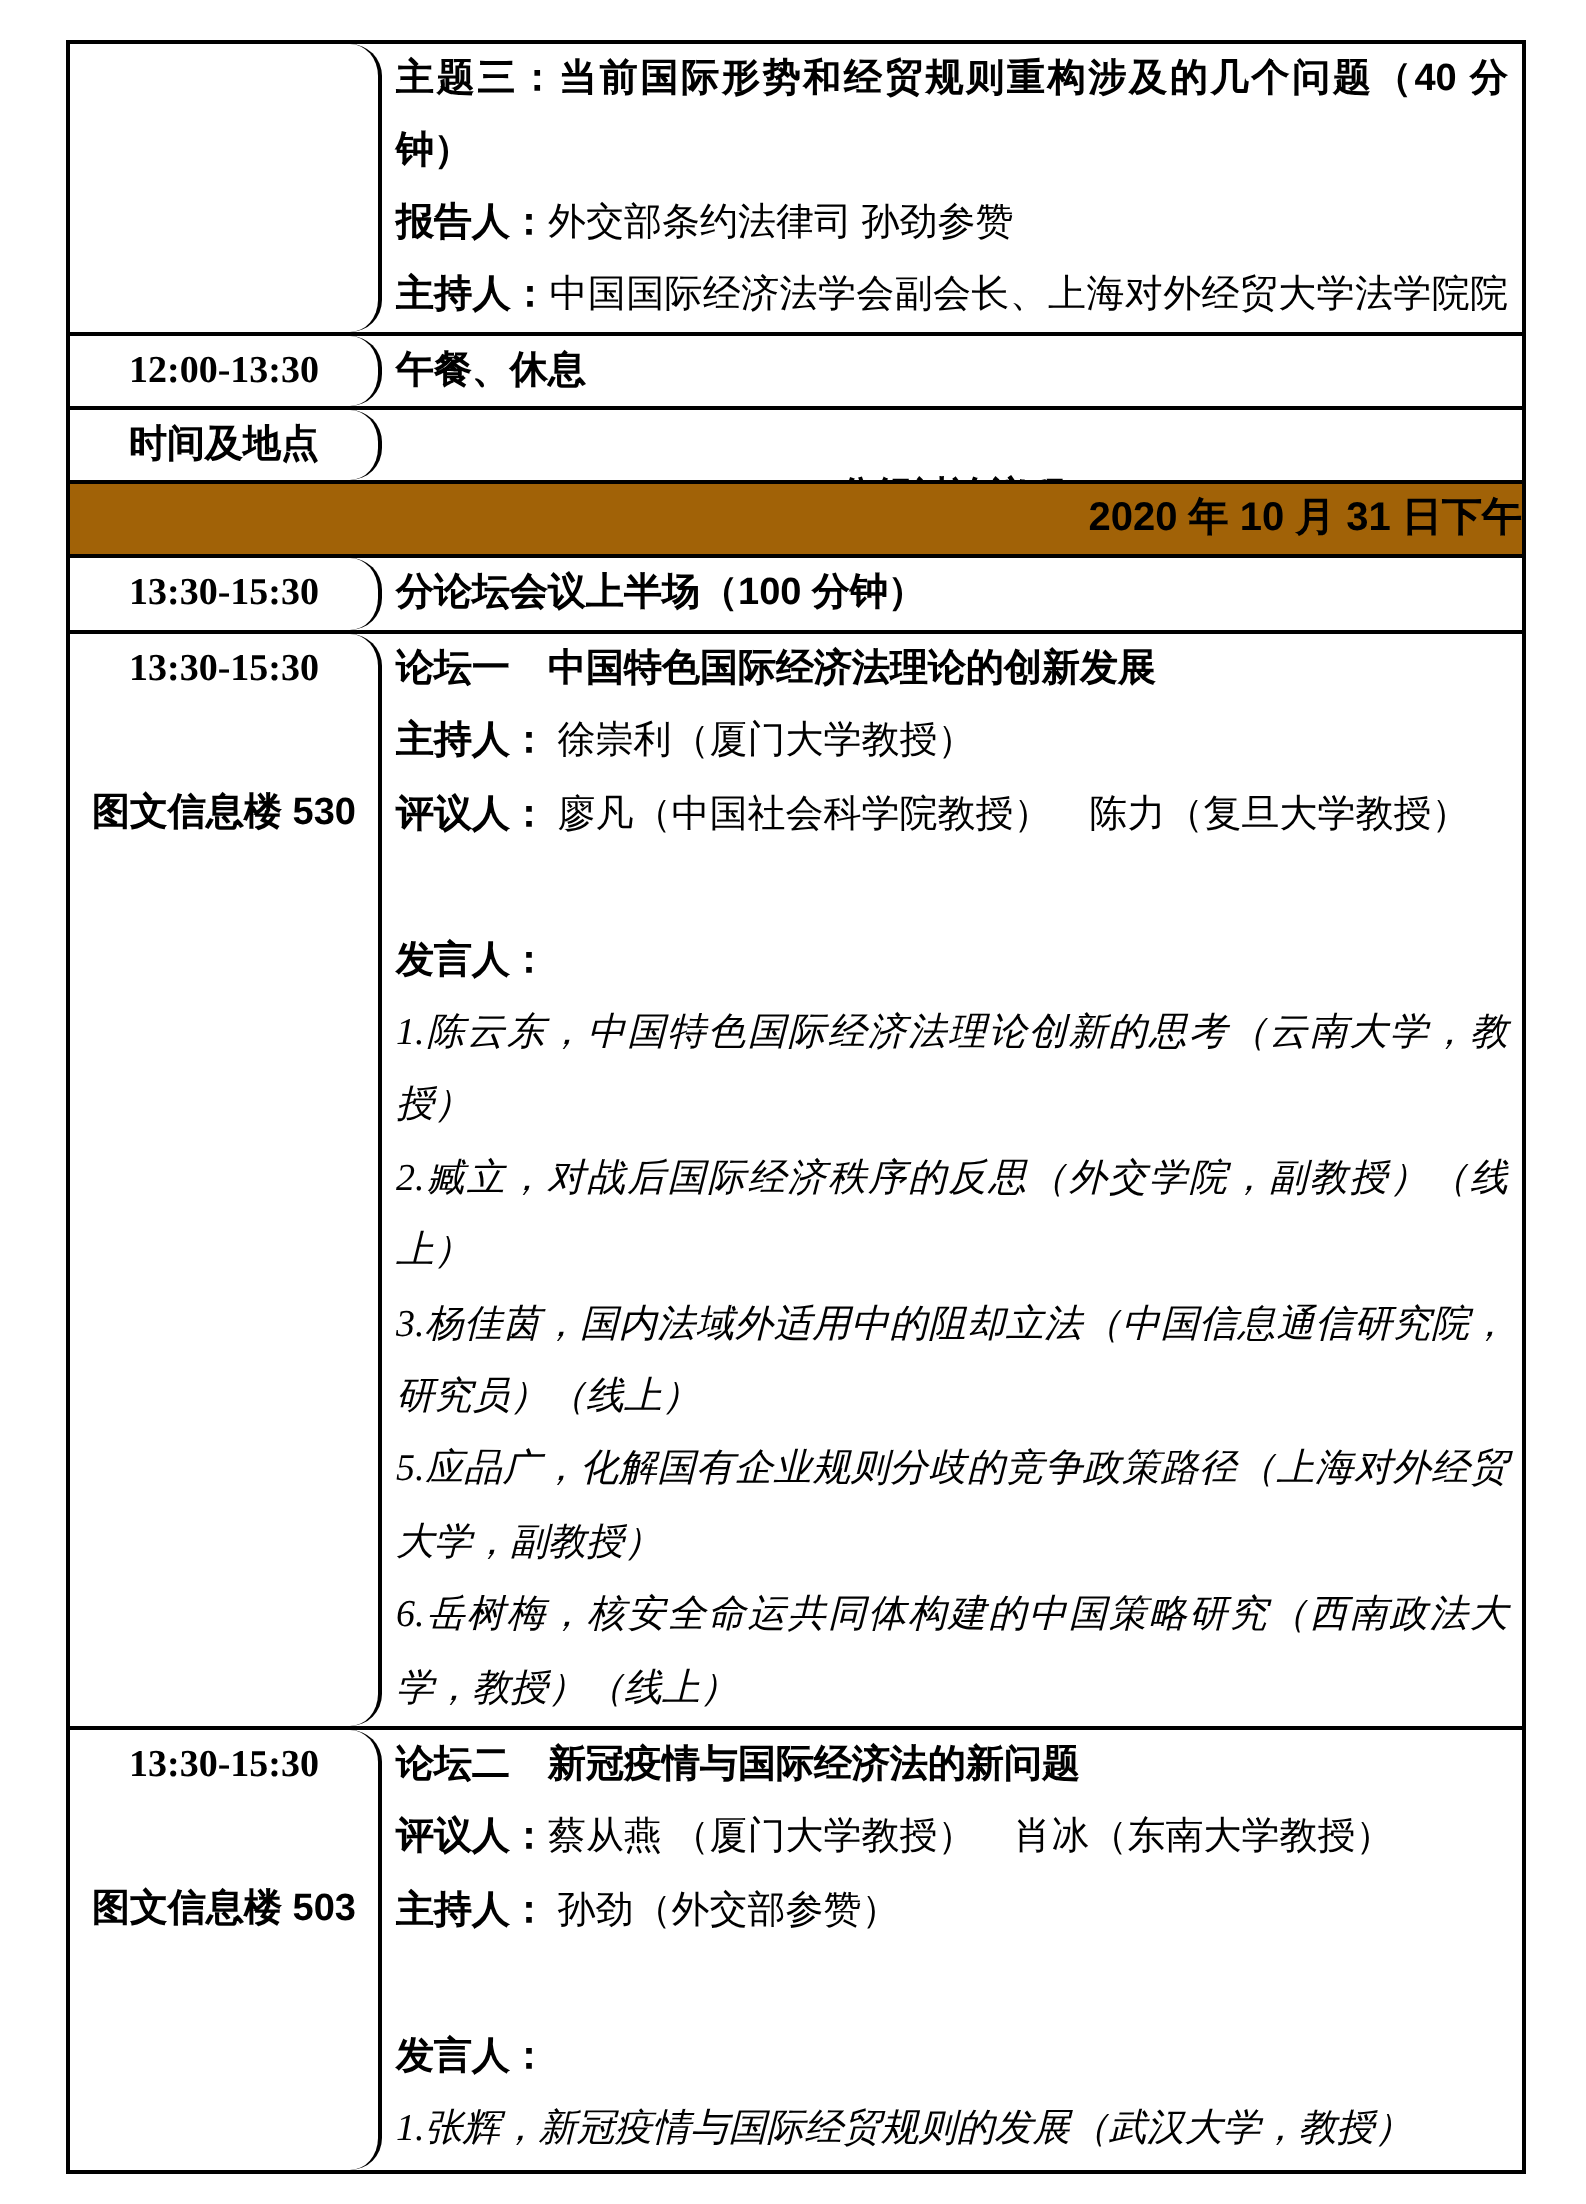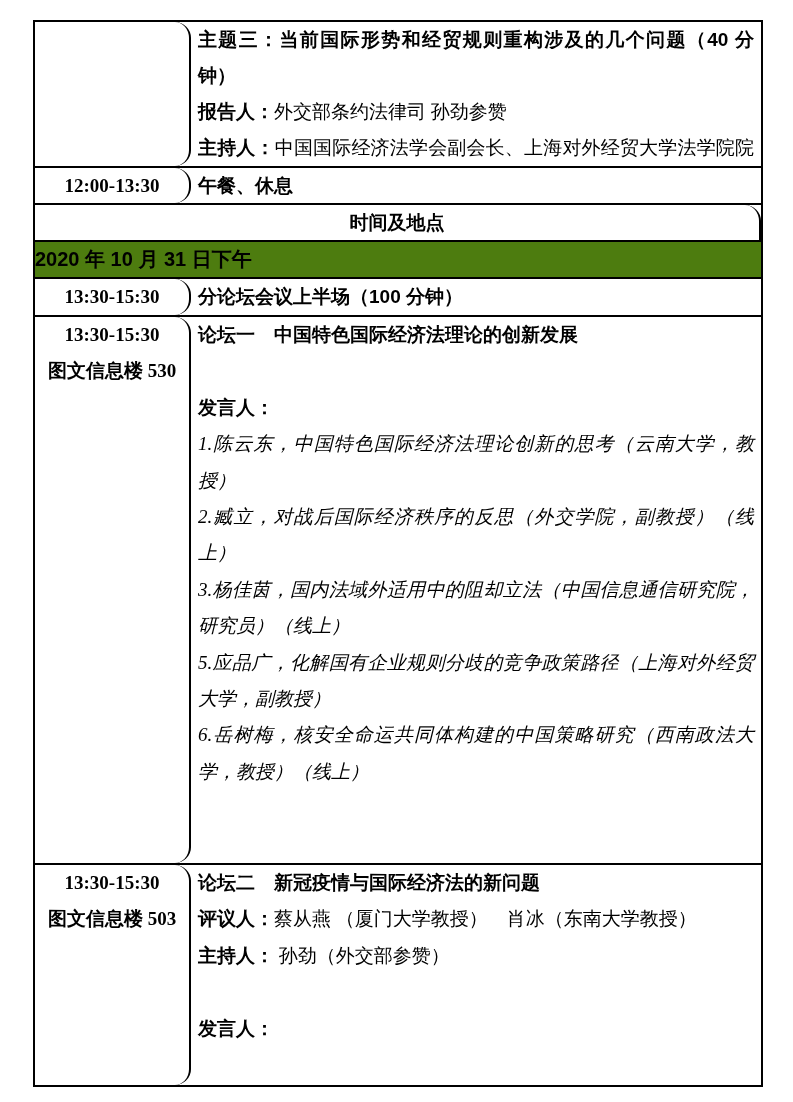--- a/index.html
+++ b/index.html
@@ -20,21 +20,21 @@
   }
   .row {
     display: flex;
     border-bottom: 2px solid #000;
     overflow: hidden;
   }
   .row:last-child { border-bottom: none; }
 
   .r-topic    { height: 144px; }
   .r-lunch    { height: 35px;  }
-  .r-header   { height: 35px; flex-direction: column;  }
+  .r-header   { height: 35px;  }
   .r-banner   { height: 35px;  }
   .r-firsthalf{ height: 36px;  }
   .r-forum1   { height: 546px; }
   .r-forum2   { height: 220px; }
 
   .cell-time {
     flex: 0 0 154px;
     border-right: 2px solid #000;
     text-align: center;
     font-family: "Liberation Serif", serif;
@@ -73,26 +73,26 @@
     font-family: "Liberation Serif", serif;
     font-style: italic;
     font-weight: normal;
   }
   .fs { font-size: 19px; }
   .center { text-align: center; margin-top: 26px; }
   .justify { text-align: justify; }
 
   .banner {
     width: 100%;
-    background: #4d7c0f;
-    text-align: left;
+    background: #a16207;
+    text-align: right;
     line-height: 35px;
     font-size: 20px;
   }
-  .loc-line { font-family: Liberation Serif, serif; font-weight: bold; font-size: 19px; }
+  .loc-line { font-family: Liberation Sans, sans-serif; font-weight: bold; font-size: 19px; margin-top: 36px; }
   .spacer-line { height: 36.4px; }
   .topic-para { font-size: 19px; }
 </style>
 </head>
 <body>
 
 <div class="agenda-table">
 
   <div class="row r-topic">
     <div class="cell-time"></div>
@@ -122,20 +122,22 @@
     <div class="cell-content hei fs">分论坛会议上半场（100 分钟）</div>
   </div>
 
   <div class="row r-forum1">
     <div class="cell-time">
       <div>13:30-15:30</div>
       <div class="loc-line">图文信息楼 530</div>
     </div>
     <div class="cell-content">
       <div class="hei fs">论坛一　中国特色国际经济法理论的创新发展</div>
+      <p class="fs justify"><span class="hei fs">主持人：</span><span class="song fs"> 徐崇利（厦门大学教授）</span></p>
+      <p class="fs justify"><span class="hei fs">评议人：</span><span class="song fs"> 廖凡（中国社会科学院教授）　陈力（复旦大学教授）</span></p>
       <div class="spacer-line"></div>
       <div class="hei fs">发言人：</div>
       <p class="kai fs justify">1.陈云东，中国特色国际经济法理论创新的思考（云南大学，教授）</p>
       <p class="kai fs justify">2.臧立，对战后国际经济秩序的反思（外交学院，副教授）（线上）</p>
       <p class="kai fs justify">3.杨佳茵，国内法域外适用中的阻却立法（中国信息通信研究院，研究员）（线上）</p>
       <p class="kai fs justify">5.应品广，化解国有企业规则分歧的竞争政策路径（上海对外经贸大学，副教授）</p>
       <p class="kai fs justify">6.岳树梅，核安全命运共同体构建的中国策略研究（西南政法大学，教授）（线上）</p>
     </div>
   </div>
 
@@ -143,16 +145,17 @@
     <div class="cell-time">
       <div>13:30-15:30</div>
       <div class="loc-line">图文信息楼 503</div>
     </div>
     <div class="cell-content">
       <div class="hei fs">论坛二　新冠疫情与国际经济法的新问题</div>
       <p class="fs justify"><span class="hei fs">评议人：</span><span class="song fs">蔡从燕 （厦门大学教授）　肖冰（东南大学教授）</span></p>
       <p class="fs justify"><span class="hei fs">主持人：</span><span class="song fs"> 孙劲（外交部参赞）</span></p>
       <div class="spacer-line"></div>
       <div class="hei fs">发言人：</div>
+      <p class="kai fs justify">1.张辉，新冠疫情与国际经贸规则的发展（武汉大学，教授）</p>
     </div>
   </div>
 
 </div>
 
 </body></html>

